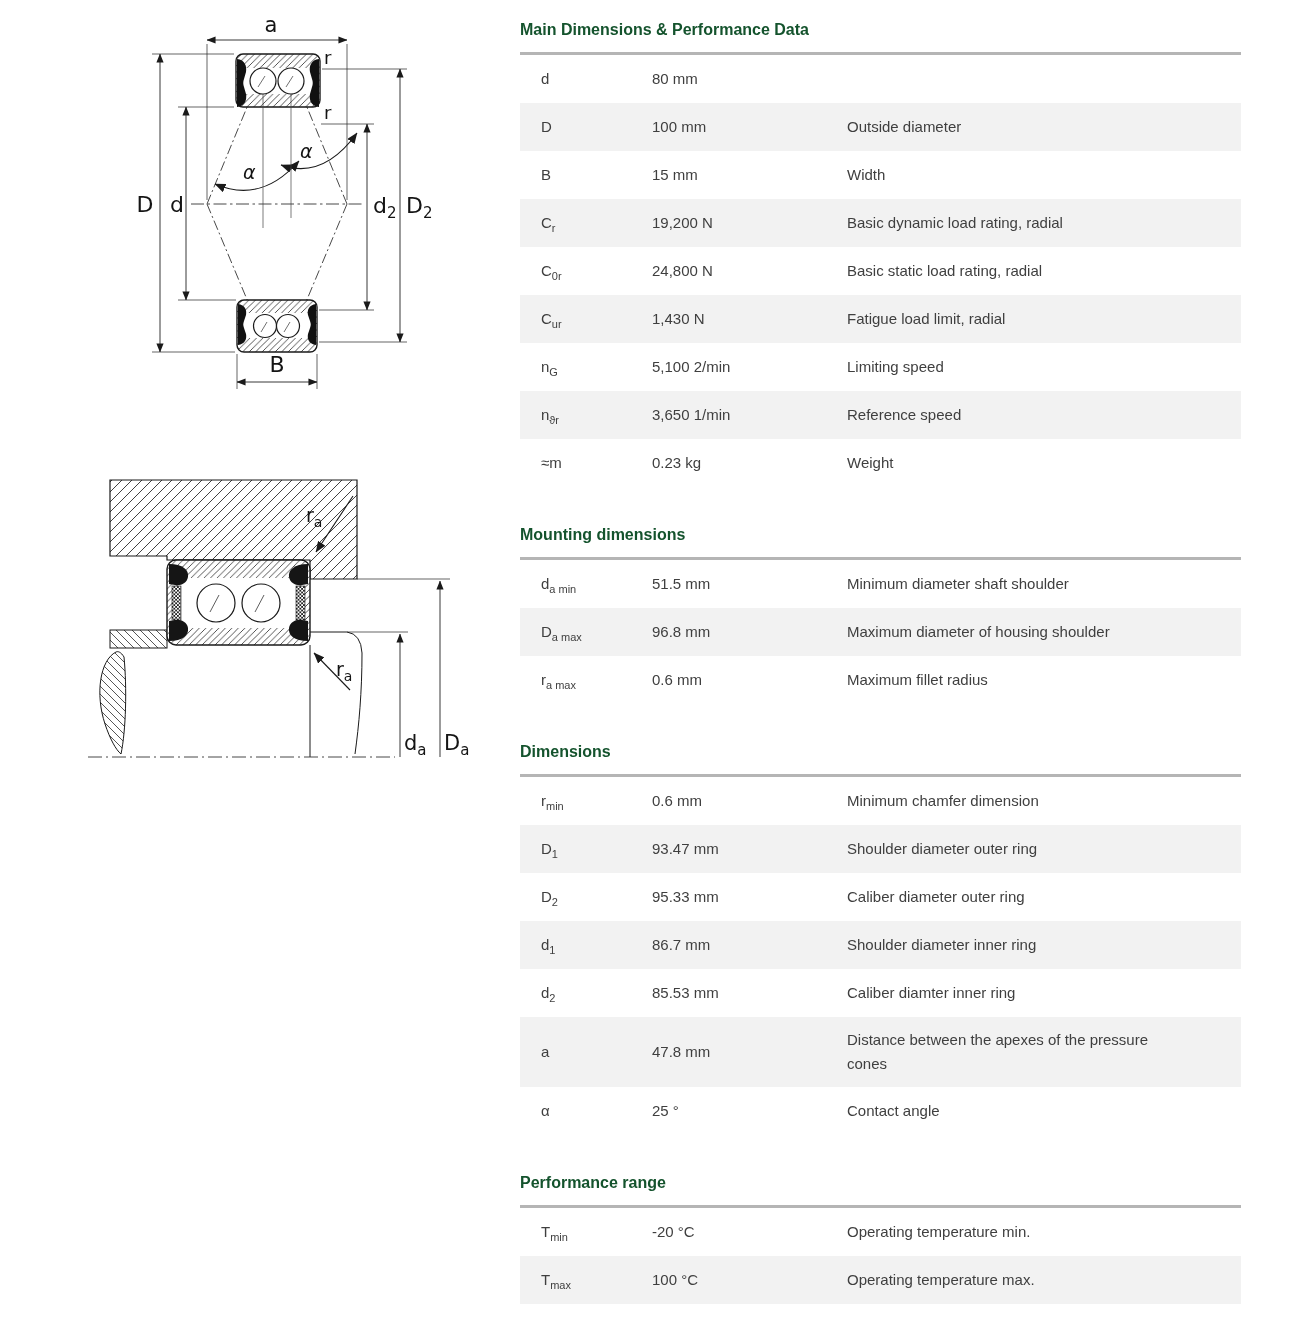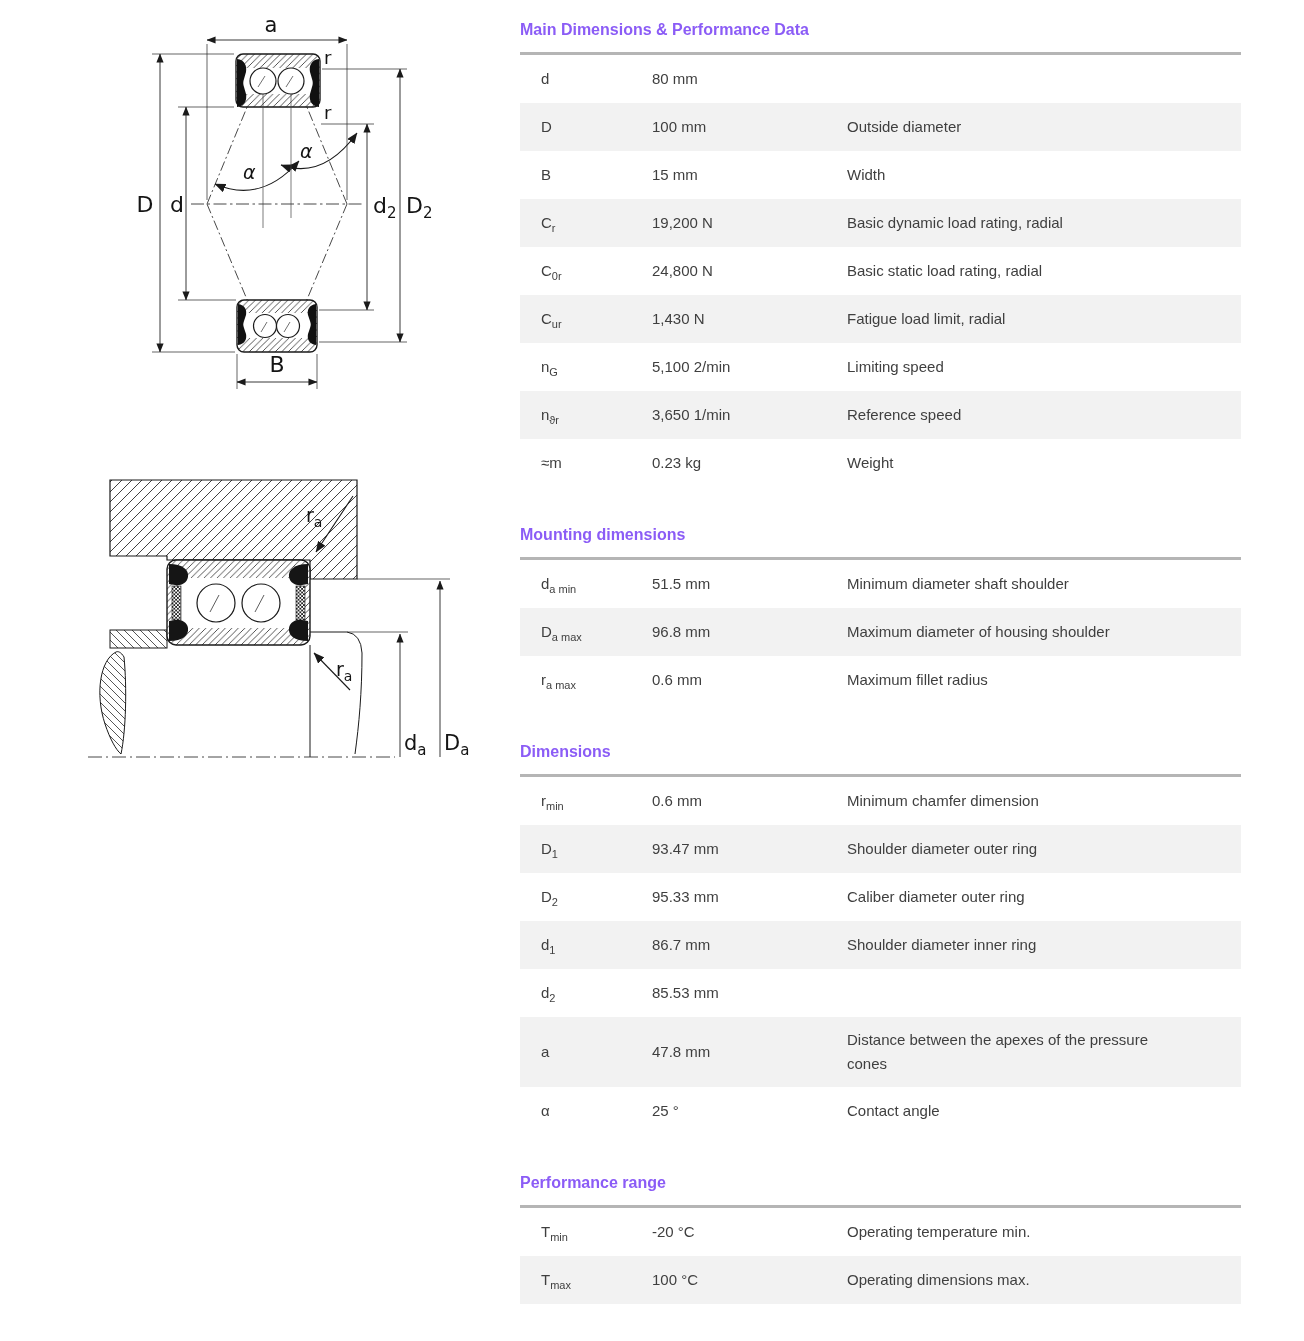--- a/index.html
+++ b/index.html
@@ -20,21 +20,21 @@
   
   .panel {
     position:absolute;
     left:520px; top:20px;
     width:721px;
   }
   .section { margin-top:38px; }
   .section:first-child { margin-top:0; }
   .section h2 {
     font-size:16px; line-height:19px;
-    font-weight:bold; color:#8b5cf6;
+    font-weight:bold; color:#14532d;
     margin:0 0 13px 0;
   }
   .tbl { border-top:3px solid #b5b5b5; }
   .row {
     display:flex; align-items:center;
     min-height:48px; padding:11px 0;
     font-size:15px; line-height:24px;
   }
   .row:nth-child(even) { background:#f2f2f2; }
   .col-sym  { width:132px; padding-left:21px; flex:none; }
@@ -286,20 +286,21 @@
     <div class="col-desc">Caliber diameter outer ring</div>
   </div>
         <div class="row">
     <div class="col-sym"><span>d</span><sub>1</sub></div>
     <div class="col-val">86.7 mm</div>
     <div class="col-desc">Shoulder diameter inner ring</div>
   </div>
         <div class="row">
     <div class="col-sym"><span>d</span><sub>2</sub></div>
     <div class="col-val">85.53 mm</div>
+    <div class="col-desc">Caliber diamter inner ring</div>
   </div>
         <div class="row">
     <div class="col-sym"><span>a</span><sub></sub></div>
     <div class="col-val">47.8 mm</div>
     <div class="col-desc">Distance between the apexes of the pressure cones</div>
   </div>
         <div class="row">
     <div class="col-sym"><span>α</span><sub></sub></div>
     <div class="col-val">25 °</div>
     <div class="col-desc">Contact angle</div>
@@ -310,17 +311,17 @@
     <h2>Performance range</h2>
     <div class="tbl">
         <div class="row">
     <div class="col-sym"><span>T</span><sub>min</sub></div>
     <div class="col-val">-20 °C</div>
     <div class="col-desc">Operating temperature min.</div>
   </div>
         <div class="row">
     <div class="col-sym"><span>T</span><sub>max</sub></div>
     <div class="col-val">100 °C</div>
-    <div class="col-desc">Operating dimensions max.</div>
+    <div class="col-desc">Operating temperature max.</div>
   </div>
       </div>
   </div>
 </div>
 
 </body></html>

